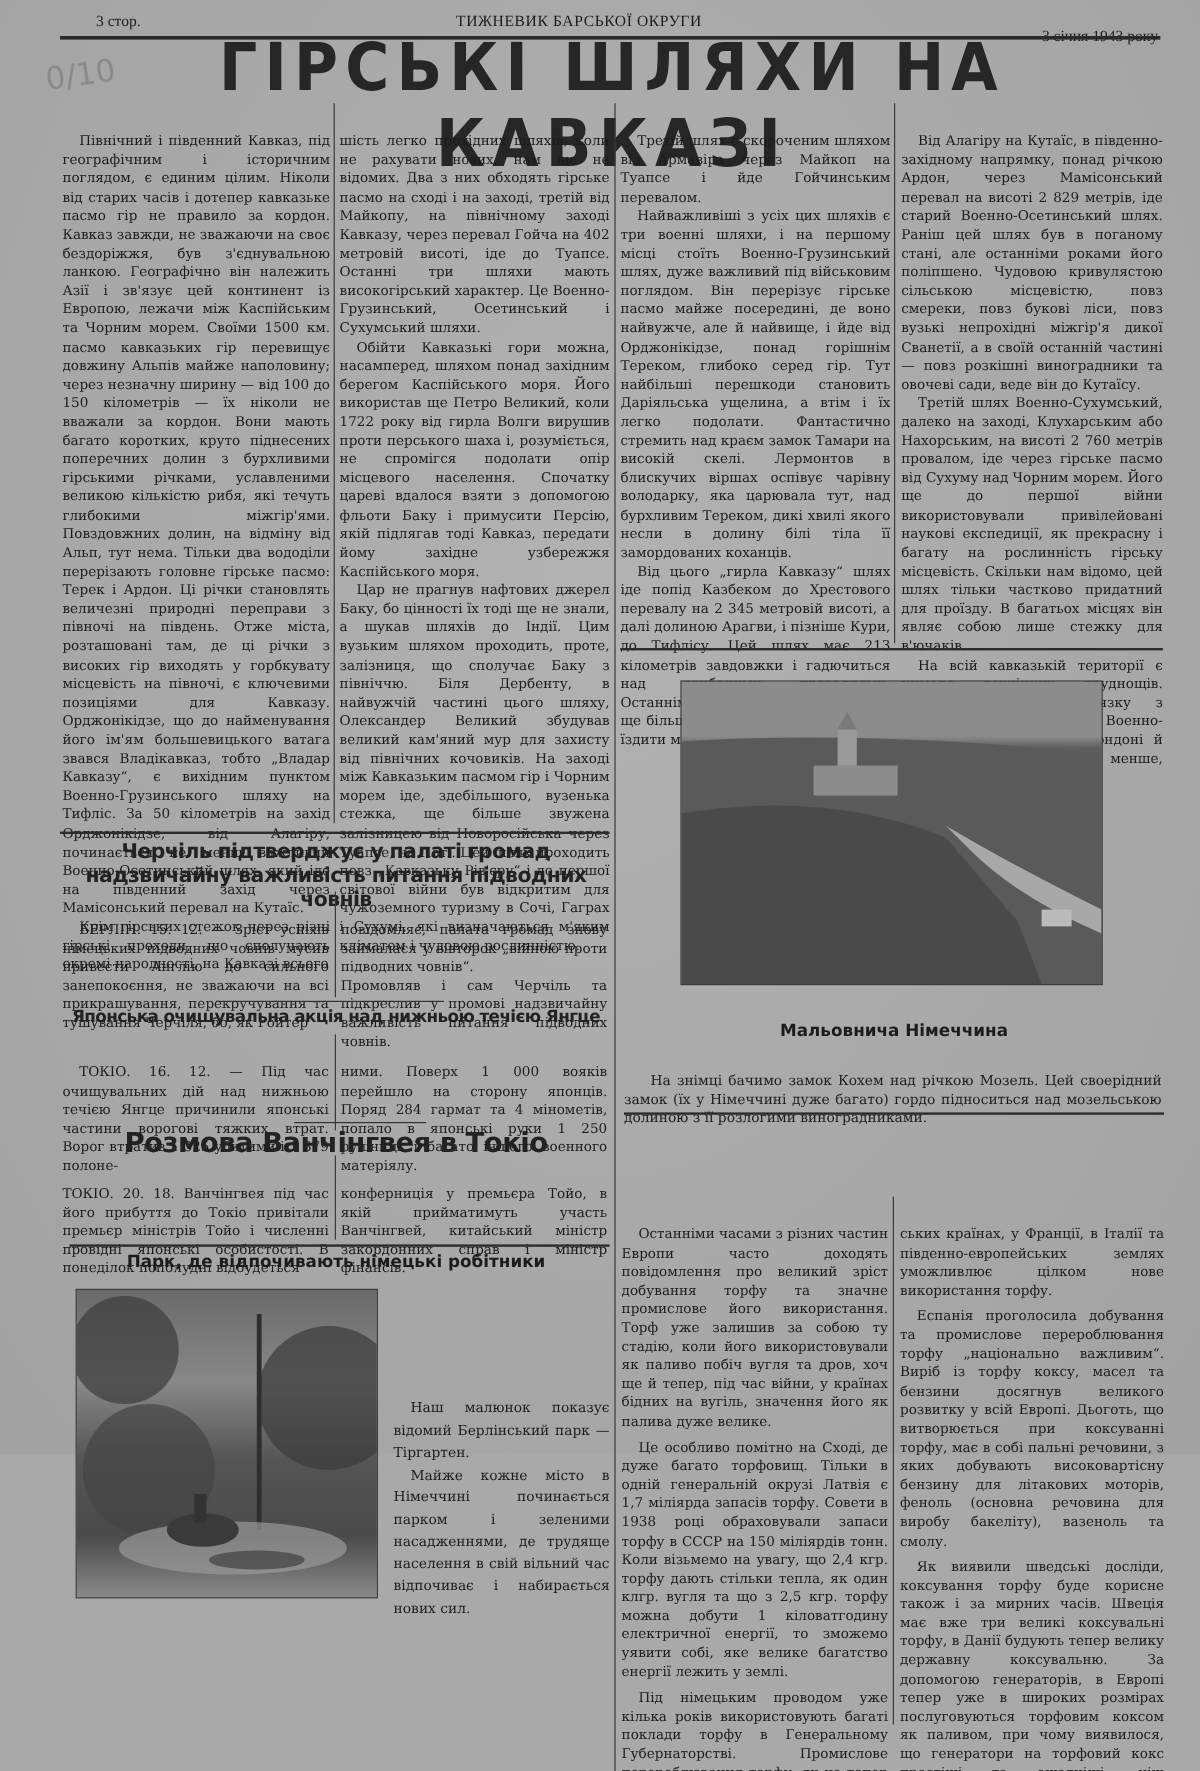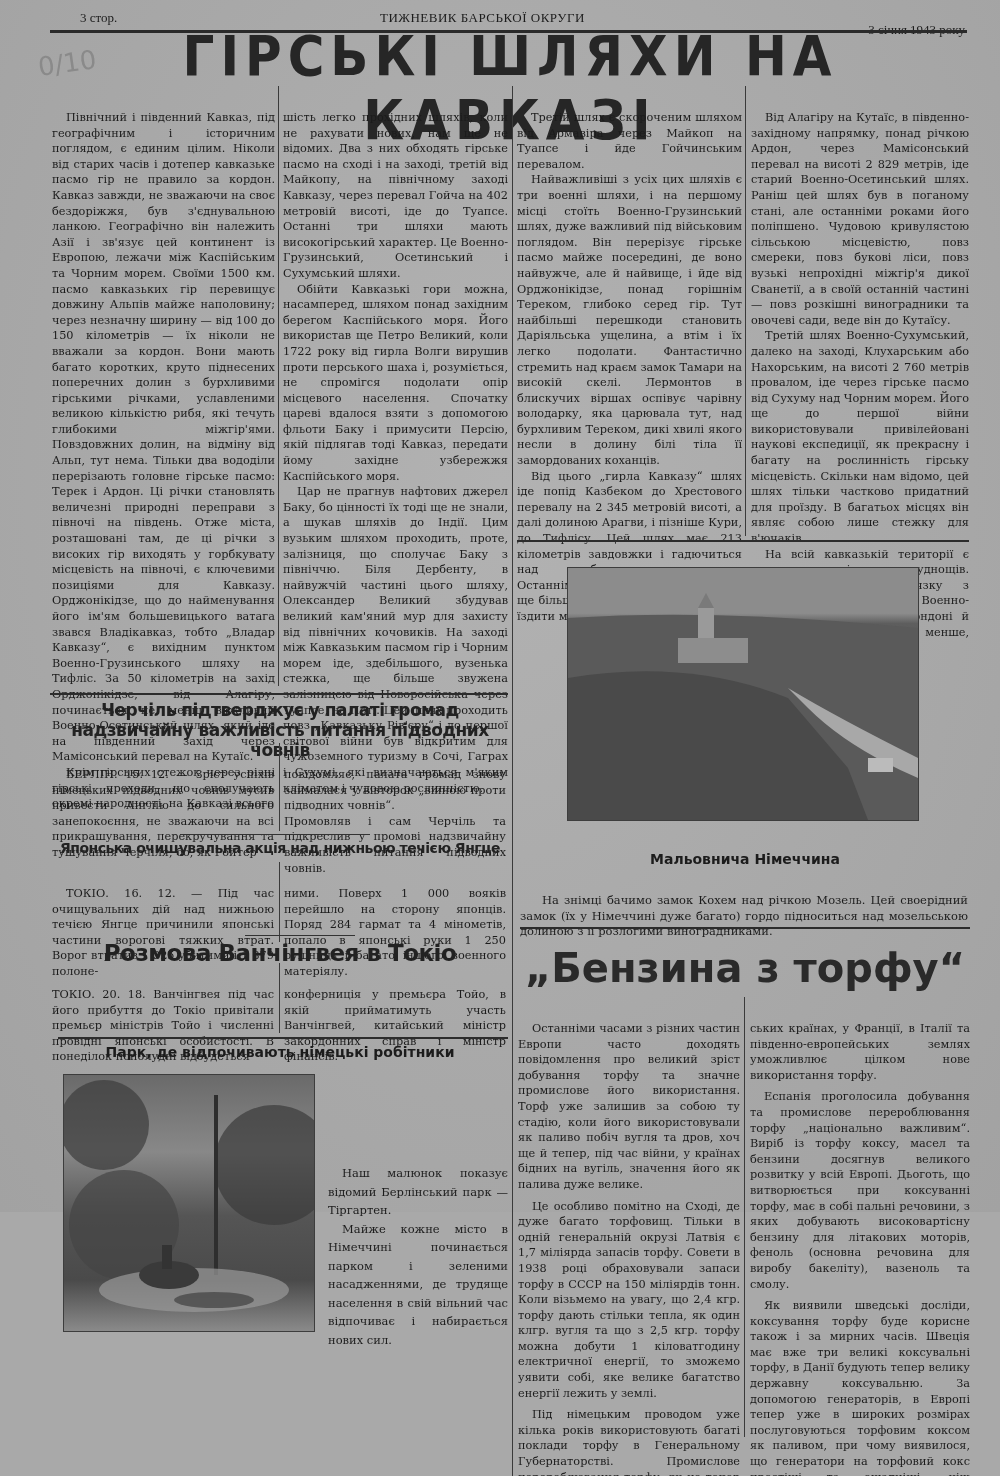--- a/index.html
+++ b/index.html
@@ -137,21 +137,20 @@
       <rect x="110" y="70" width="70" height="25" fill="#8d8d8d"></rect>
       <rect x="300" y="190" width="25" height="14" fill="#bbb"></rect>
     </svg>
   </div>
   <div class="abs caption-h" style="left:515px; top:851px; width:460px;">Мальовнича   Німеччина</div>
   <div class="abs col" style="left:520px; top:869px; width:448px; font-size:11.5px;">
     <p style="text-indent:22px">На знімці бачимо замок Кохем над річкою Мозель. Цей своерідний замок (їх у Німеччині дуже багато) гордо підноситься над мозельською долиною з її розлогими виноградниками.</p>
   </div>
 
   <div class="abs hrule" style="left:520px; top:927px; width:450px;"></div>
-  <div class="abs big-h" style="left:515px; top:945px; width:460px;">„Бензина з торфу“</div>
   <div class="abs col" style="left:518px; top:997px; width:222px;">
     <p>Останніми часами з різних частин Европи часто доходять повідомлення про великий зріст добування торфу та значне промислове його використання. Торф уже залишив за собою ту стадію, коли його використовували як паливо побіч вугля та дров, хоч ще й тепер, під час війни, у країнах бідних на вугіль, значення його як палива дуже велике.</p>
     <p style="margin-top:6px">Це особливо помітно на Сході, де дуже багато торфовищ. Тільки в одній генеральній окрузі Латвія є 1,7 міліярда запасів торфу. Совети в 1938 році обраховували запаси торфу в СССР на 150 міліярдів тонн. Коли візьмемо на увагу, що 2,4 кгр. торфу дають стільки тепла, як один клгр. вугля та що з 2,5 кгр. торфу можна добути 1 кіловатгодину електричної енергії, то зможемо уявити собі, яке велике багатство енергії лежить у землі.</p>
     <p style="margin-top:6px">Під німецьким проводом уже кілька років використовують багаті поклади торфу в Генеральному Губернаторстві. Промислове перероблювання торфу, як це тепер практикується в Німеччині, а останнім часом і в північно-європей-</p>
   </div>
   <div class="abs vrule" style="left:744px; top:997px; height:440px;"></div>
   <div class="abs col" style="left:750px; top:997px; width:220px;">
     <p style="text-indent:0">ських країнах, у Франції, в Італії та південно-европейських землях уможливлює цілком нове використання торфу.</p>
     <p style="margin-top:6px">Еспанія проголосила добування та промислове перероблювання торфу „національно важливим“. Виріб із торфу коксу, масел та бензини досягнув великого розвитку у всій Европі. Дьоготь, що витворюється при коксуванні торфу, має в собі пальні речовини, з яких добувають високовартісну бензину для літакових моторів, феноль (основна речовина для виробу бакеліту), вазеноль та смолу.</p>
     <p style="margin-top:6px">Як виявили шведські досліди, коксування торфу буде корисне також і за мирних часів. Швеція має вже три великі коксувальні торфу, в Данії будують тепер велику державну коксувальню. За допомогою генераторів, в Европі тепер уже в широких розмірах послуговуються торфовим коксом як паливом, при чому виявилося, що генератори на торфовий кокс простіші та ощадніші, ніж генератори на дрова. За короткий час торф став сировиною для виробу доброго палива та інших штучних речовин.</p>

